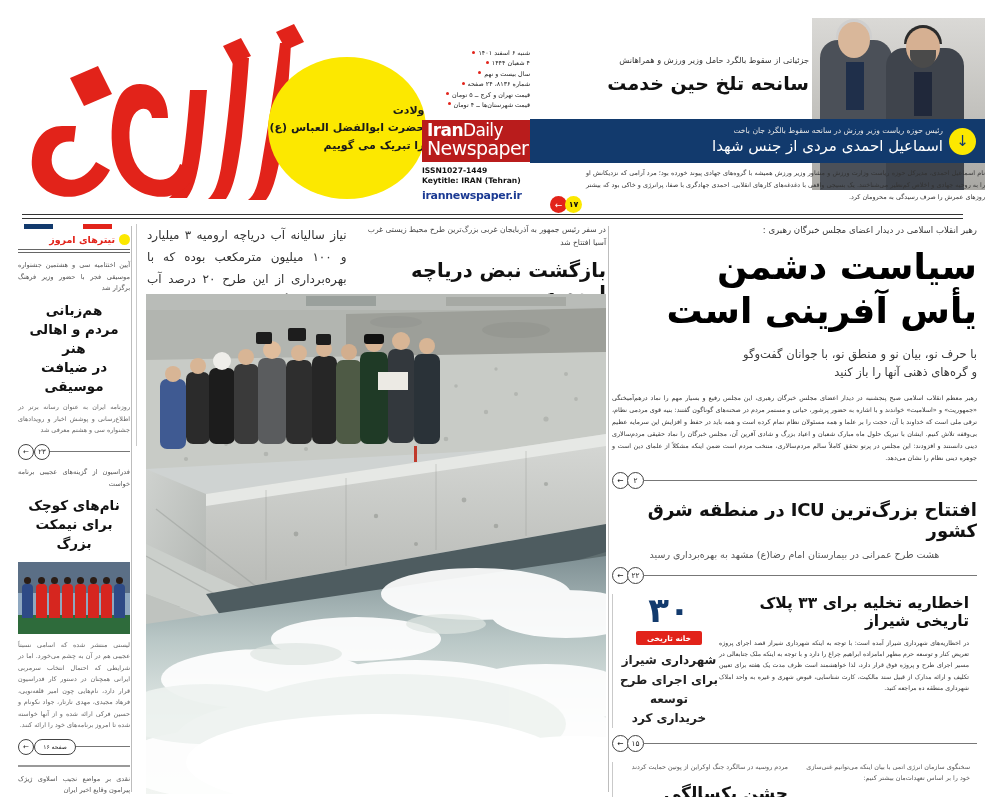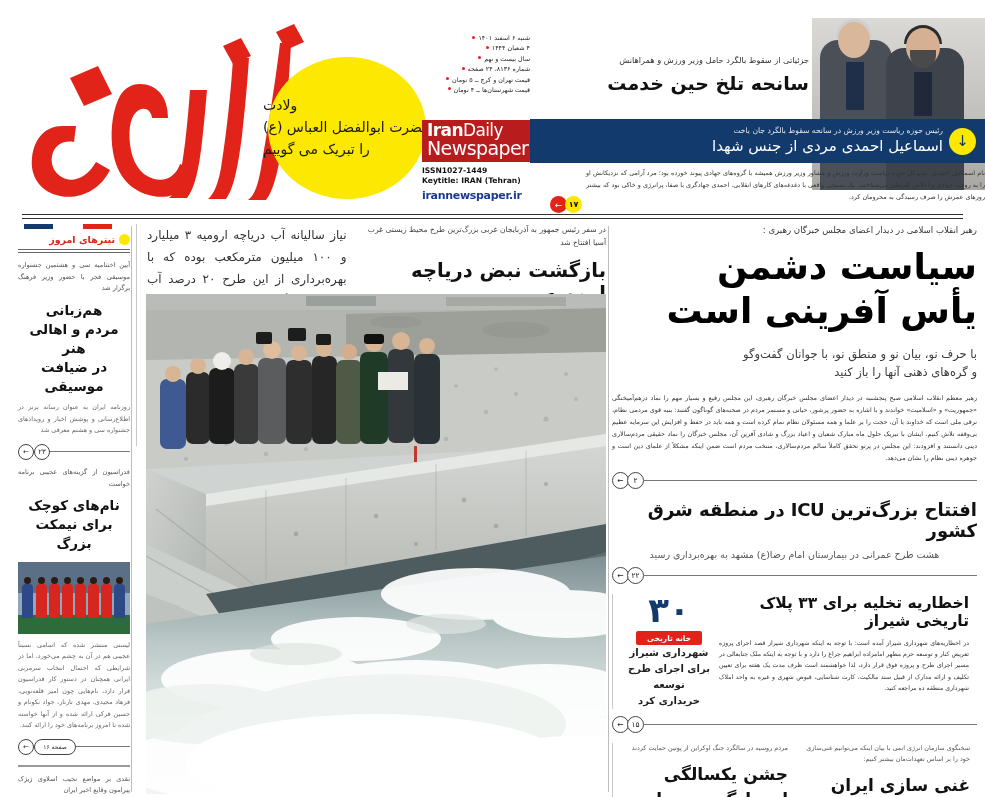--- a/index.html
+++ b/index.html
@@ -21,27 +21,27 @@
     color:#e2231a;
   }
   .logo-iran svg{display:block;}
 
   .yellow-circle{
     position:absolute;left:268px;top:57px;width:158px;height:142px;
     background:#fce800;border-radius:50%;
     display:flex;align-items:center;justify-content:center;
   }
   .yellow-circle .yc-text{
-    text-align:left;font-size:14px;line-height:1.55;color:#1a1a1a;
-    font-weight:normal;padding:0 8px;
+    text-align:right;font-size:11px;line-height:1.55;color:#1a1a1a;
+    font-weight:bold;padding:0 8px;
   }
   .yellow-circle .yc-text span{display:block;white-space:nowrap;}
 
   .dateblock{
-    position:absolute;left:422px;top:33px;width:108px;
+    position:absolute;left:422px;top:48px;width:108px;
     text-align:left;direction:rtl;
   }
   .dateblock .dl{
     font-size:6.4px;color:#222;line-height:1.62;white-space:nowrap;
     text-align:right;
   }
   .dateblock .dl::after{
     content:"";display:inline-block;width:3px;height:3px;border-radius:50%;
     background:#e2231a;margin-right:3px;vertical-align:1.5px;
   }
@@ -195,21 +195,21 @@
   .sec2-head{font-size:18px;font-weight:bold;color:#111;text-align:right;margin-top:10px;letter-spacing:-0.3px;}
   .sec2-sub{font-size:9.5px;color:#555;text-align:center;margin-top:8px;}
 
   .sec3{display:flex;width:365px;margin-top:10px;align-items:flex-start;}
   .sec3-left{width:100px;text-align:center;border-left:1px solid #c9c9c9;padding-left:6px;}
   .sec3-num{font-size:34px;font-weight:bold;color:#123a6d;line-height:0.95;letter-spacing:-2px;}
   .sec3-badge{
     display:inline-block;background:#e2231a;color:#fff;font-size:7.5px;font-weight:bold;
     border-radius:2px;padding:2.5px 11px;margin-top:5px;
   }
-  .sec3-cap{font-size:10px;font-weight:bold;color:#222;line-height:1.6;}
+  .sec3-cap{font-size:12px;font-weight:bold;color:#222;line-height:1.6;margin-top:6px;}
   .sec3-right{flex:1;padding-right:8px;}
   .sec3-head{font-size:15.5px;font-weight:bold;color:#111;text-align:right;letter-spacing:-0.3px;}
   .sec3-body{font-size:6.2px;color:#333;line-height:1.85;text-align:justify;margin-top:7px;}
 
   .sec4{display:flex;width:365px;margin-top:10px;}
   .sec4-col{flex:1;padding:0 7px;}
   .sec4-col.bordered{border-left:1px solid #c9c9c9;}
   .sec4-k{font-size:6.4px;color:#555;line-height:1.7;text-align:right;}
   .sec4-h{font-size:17px;font-weight:bold;color:#111;text-align:right;margin-top:8px;line-height:1.45;letter-spacing:-0.3px;}
 </style>

